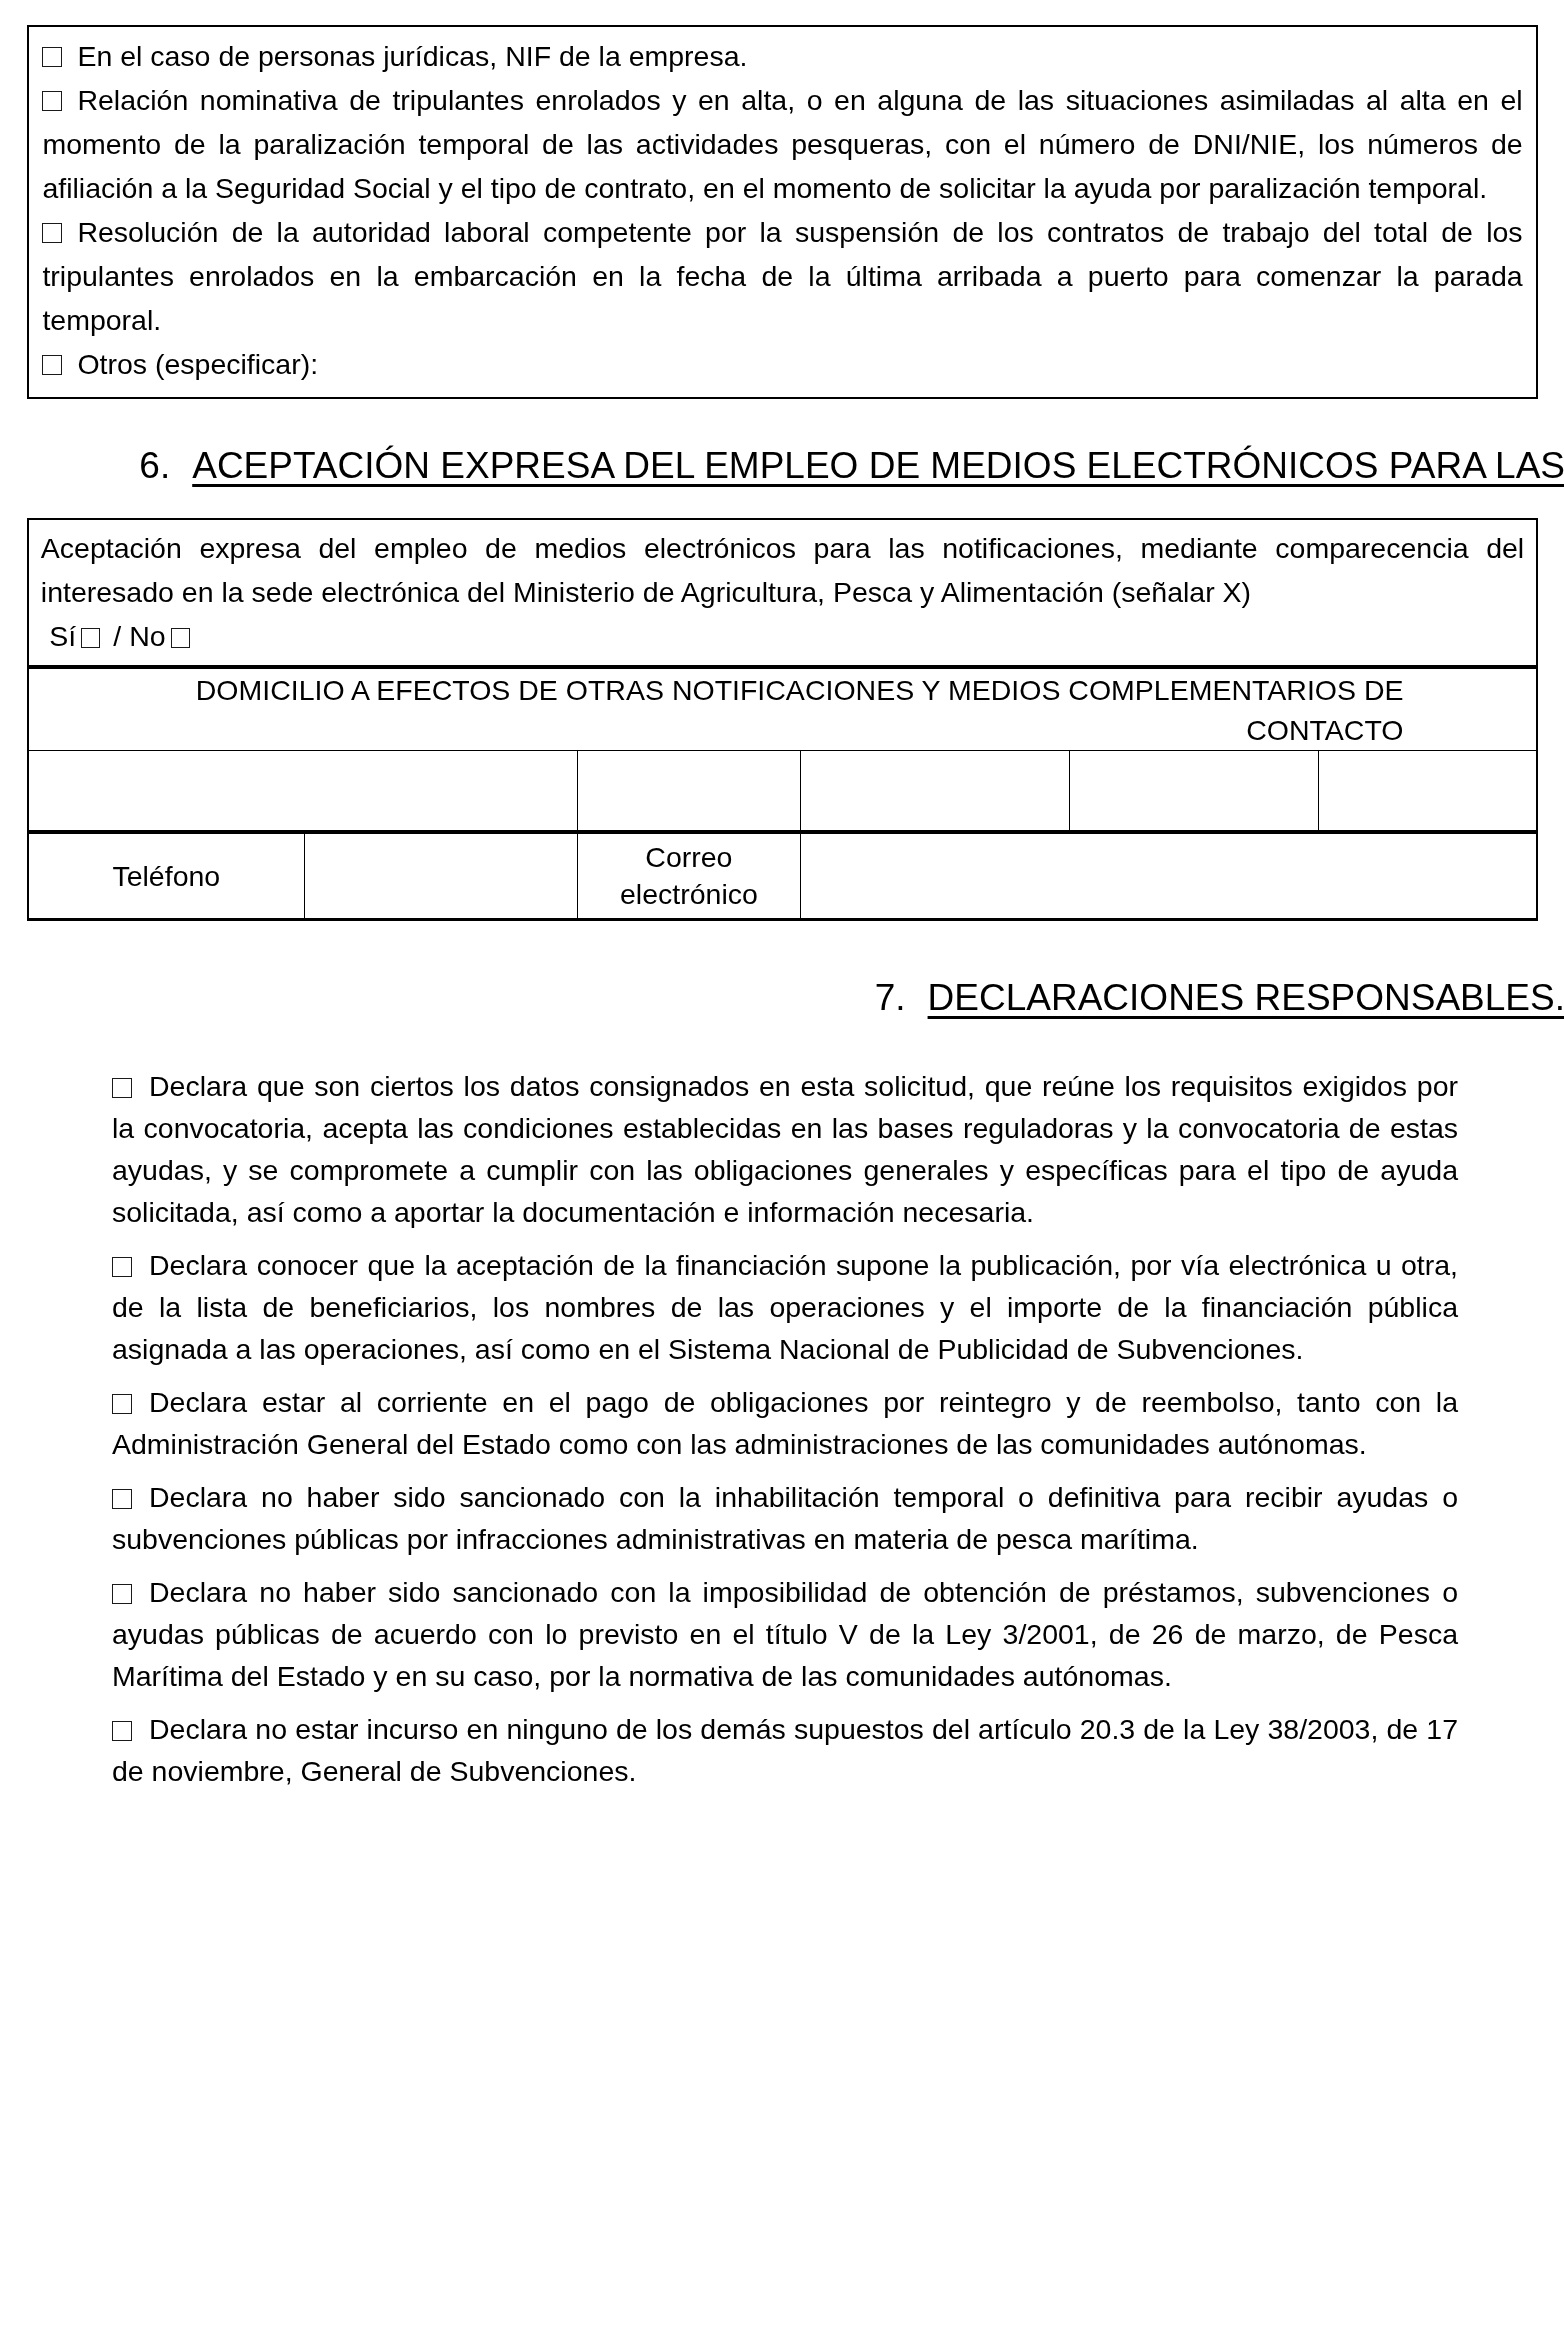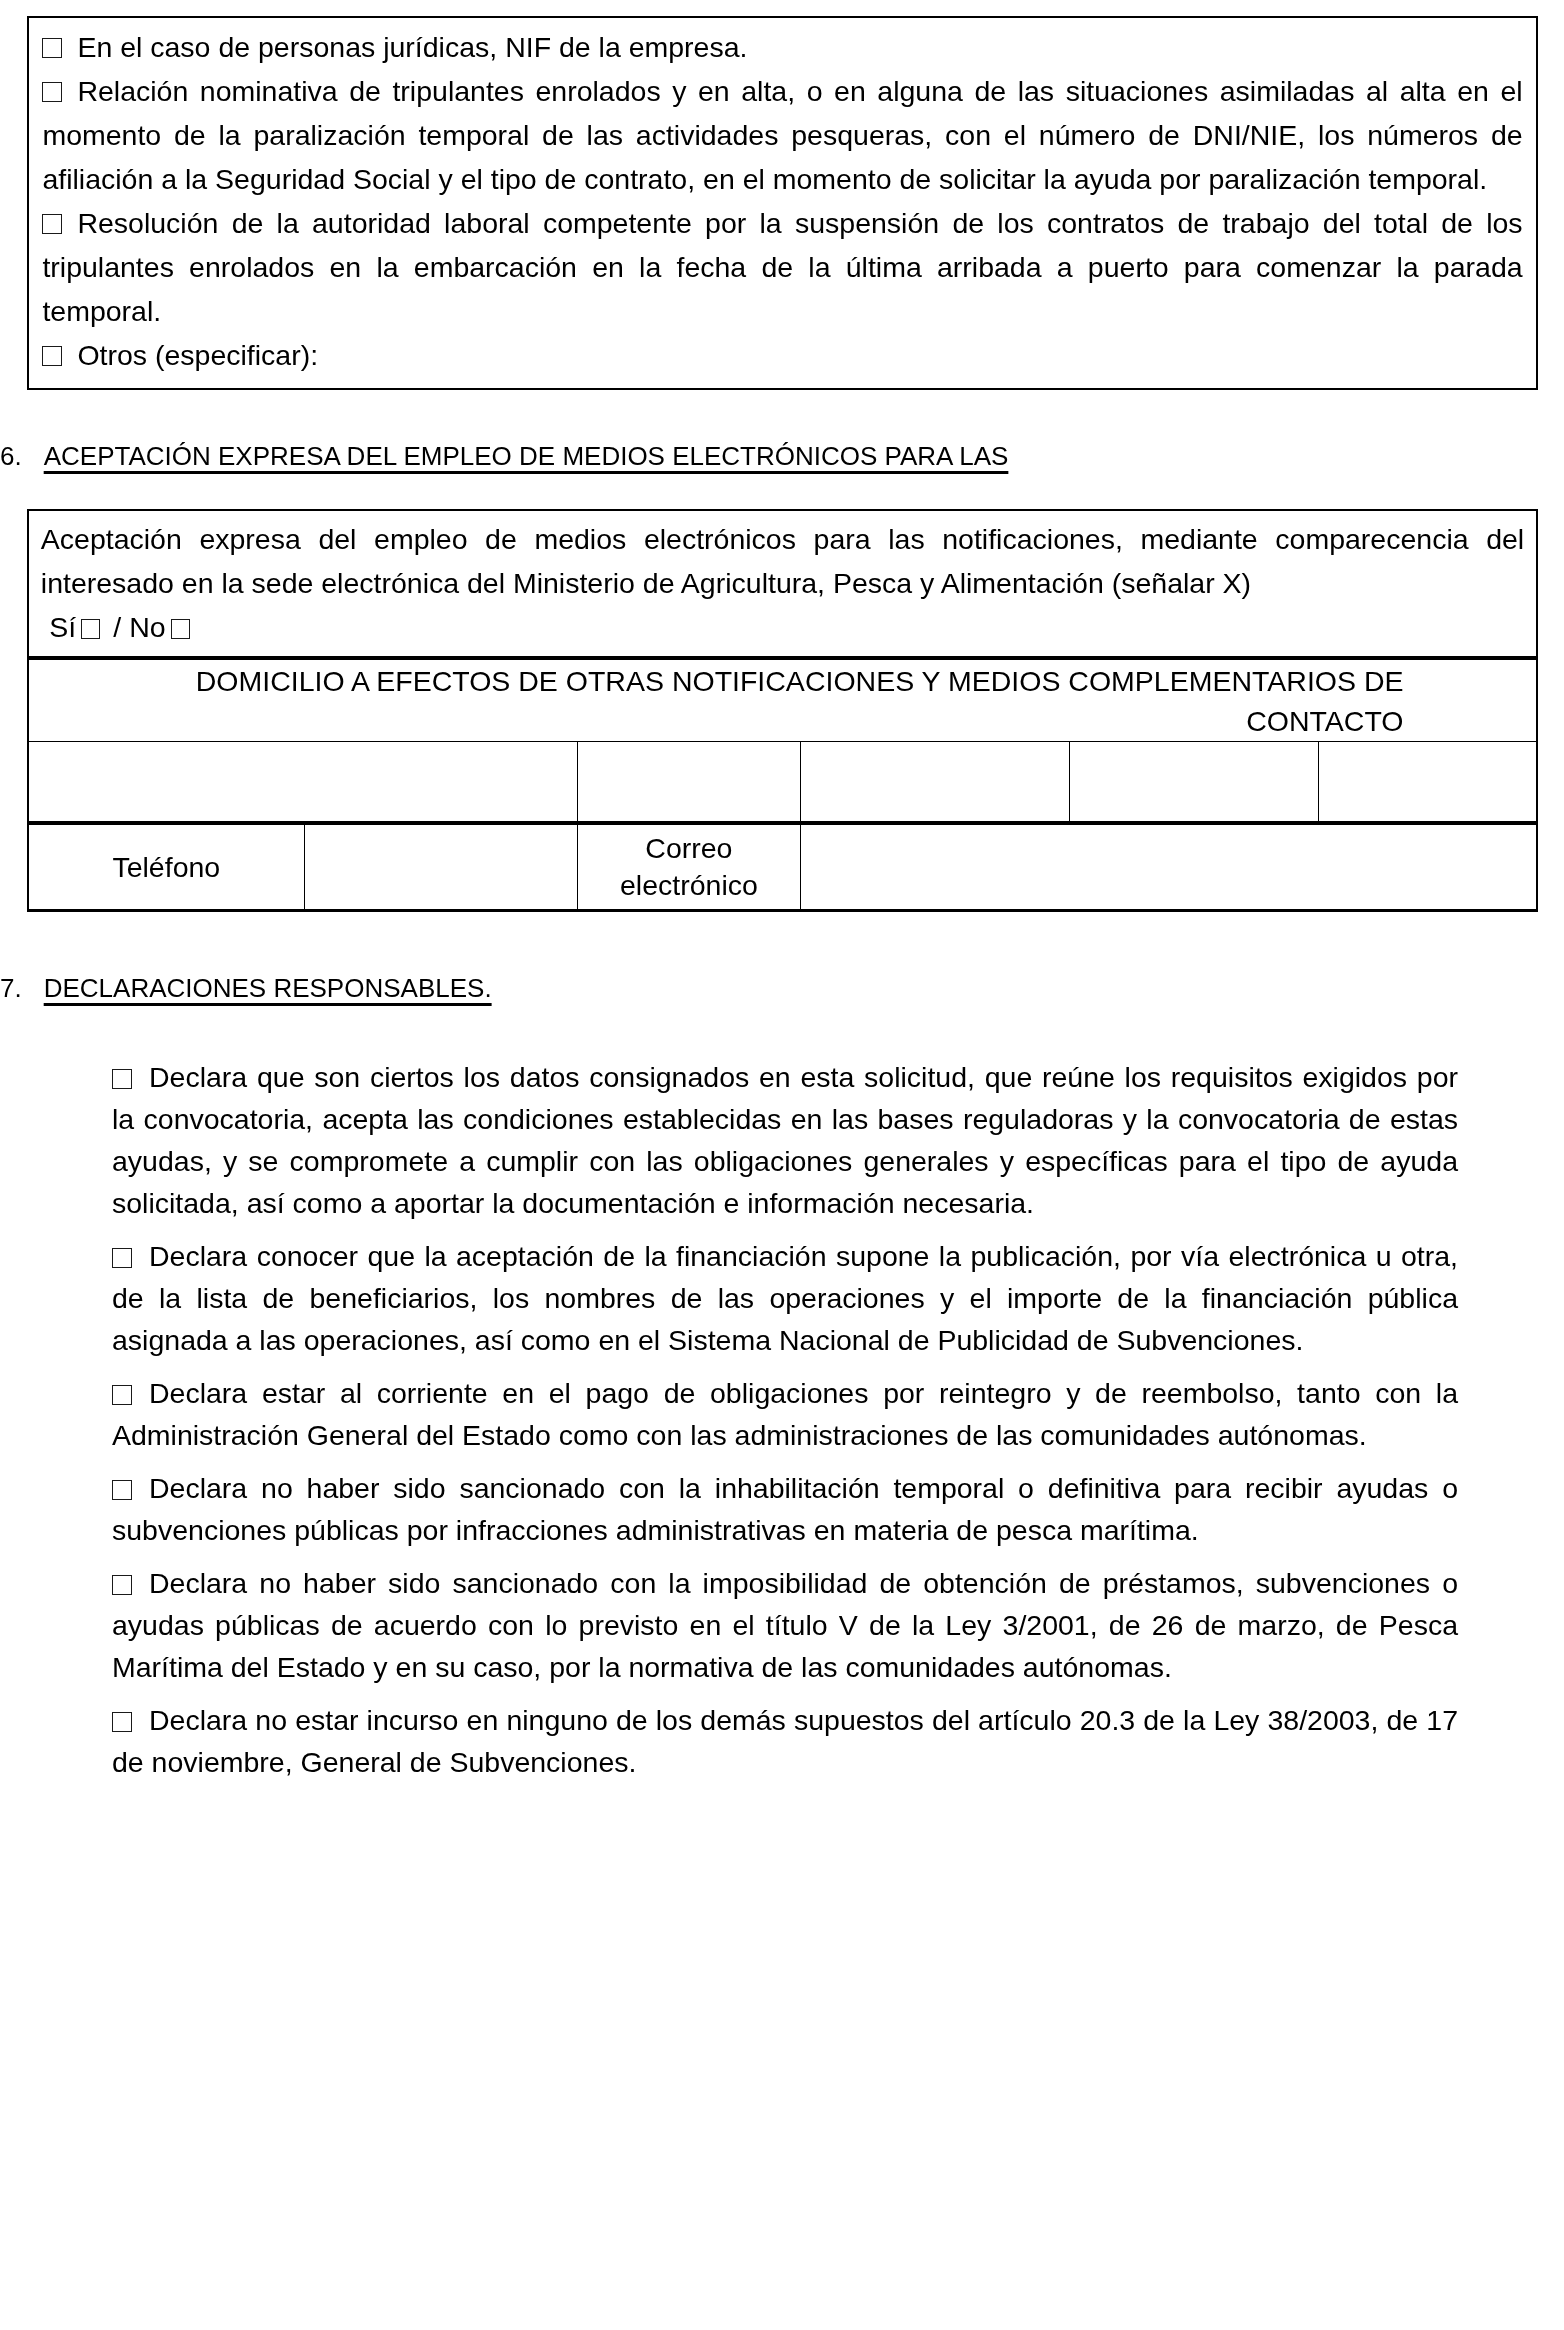--- a/index.html
+++ b/index.html
@@ -1,40 +1,40 @@
 <!DOCTYPE html>
 <html lang="es" style="font-size:13.4px"><head>
 <meta charset="utf-8">
 <style>
   html, body { margin:0; padding:0; background:#ffffff; }
   body {
     width:1565px; height:2330px;
     font-family:"Liberation Sans", sans-serif;
     color:#000; overflow:hidden;
   }
-  .page { position:relative; width:1565px; height:2281px; box-sizing:border-box; padding-top:16px; }
+  .page { position:relative; width:1565px; height:2281px; box-sizing:border-box; padding-top:25px; }
 
   
   .checklist-box {
     margin:0 27px;
     border:2.5px solid #000;
     padding:6.7px 13.4px 11.8px 13.4px;
     font-size:28.5px; line-height:44px;
   }
   .check-item { text-align:justify; }
 
   .checkbox {
     display:inline-block; width:20px; height:20px;
     border:1.7px solid #1a1a1a; box-sizing:border-box;
     margin-right:15px; vertical-align:-1.7px; background:#fff;
   }
   .checkbox.small { width:19.3px; height:19.3px; margin:0 5px; }
 
   
-  .section-heading { text-align:left; font-size:26px; line-height:45px; }
+  .section-heading { text-align:right; font-size:37px; line-height:45px; }
   .heading-6 { margin-top:44px; }
   .heading-7 { margin-top:54px; }
   .section-heading .num { margin-right:22px; }
   .u {
     text-decoration:underline;
     text-decoration-thickness:2.5px;
     text-underline-offset:5.9px;
   }
 
   

